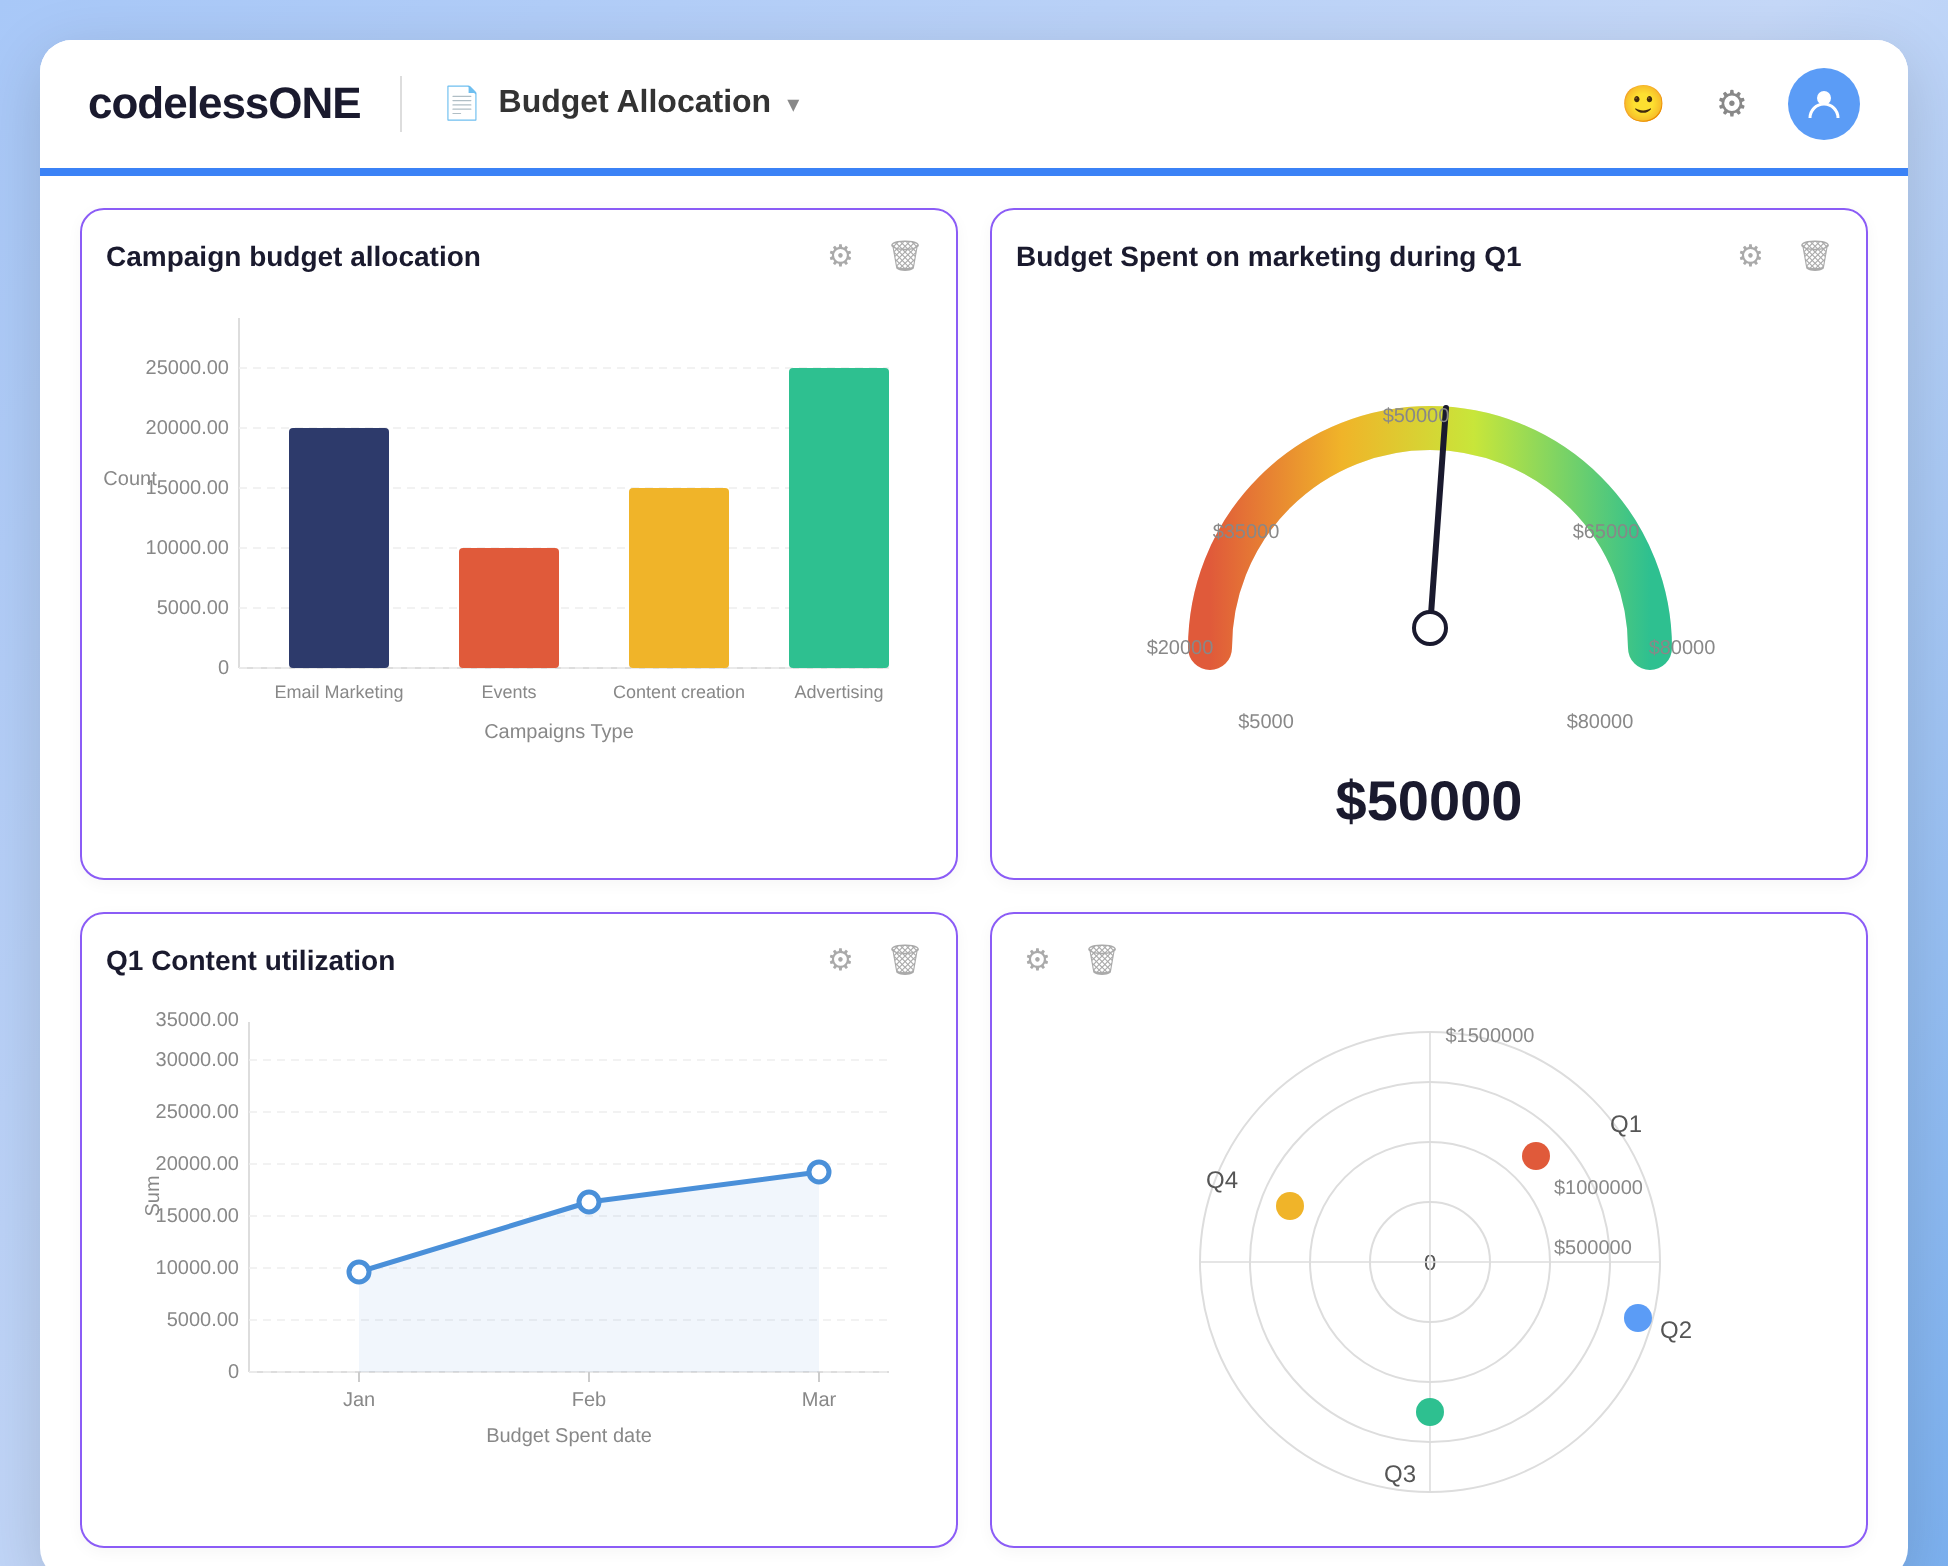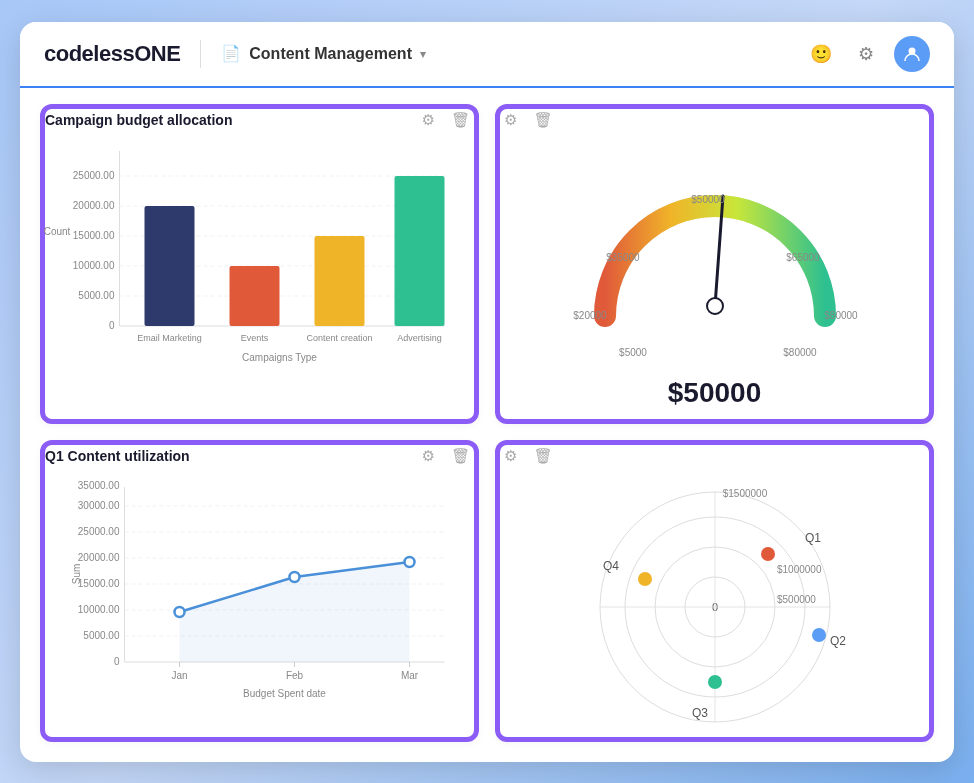--- a/index.html
+++ b/index.html
@@ -17,21 +17,21 @@
       border-radius: 16px;
       width: 940px;
       min-height: 740px;
       box-shadow: 0 8px 32px rgba(0,0,0,0.15);
       overflow: hidden;
     }
     .header {
       display: flex;
       align-items: center;
       padding: 14px 24px;
-      border-bottom: 2px solid #3b82f6;
+      border-bottom: 4px solid #3b82f6;
       background: #fff;
     }
     .logo {
       font-size: 22px;
       font-weight: 700;
       color: #1a1a2e;
       margin-right: 20px;
       letter-spacing: -0.5px;
     }
     .logo span { color: #1a1a2e; }
@@ -93,23 +93,23 @@
       font-size: 16px;
     }
     .dashboard-grid {
       display: grid;
       grid-template-columns: 1fr 1fr;
       gap: 16px;
       padding: 16px 20px;
     }
     .card {
       background: #fff;
-      border: 5px solid #8b5cf6;
+      border: 1px solid #8b5cf6;
       border-radius: 12px;
-      padding: 0;
+      padding: 12px;
       position: relative;
       box-shadow: 0 2px 8px rgba(0,0,0,0.04);
     }
     .card-header {
       display: flex;
       align-items: center;
       justify-content: space-between;
       margin-bottom: 10px;
     }
     .card-title {
@@ -175,21 +175,21 @@
 
 <div class="app-container">
 
   <div class="header">
     <div class="logo">
       <span>codeless<span class="one">ONE</span></span>
     </div>
     <div class="divider-v"></div>
     <div class="page-title-area">
       <span class="page-icon">📄</span>
-      <span class="page-title">Content Management</span>
+      <span class="page-title">Budget Allocation</span>
       <span class="dropdown-arrow">▾</span>
     </div>
     <div class="header-actions">
       <button class="icon-btn">🙂</button>
       <button class="icon-btn">⚙</button>
       <button class="avatar-btn">
         <svg width="20" height="20" viewBox="0 0 20 20" fill="none">
           <circle cx="10" cy="7" r="3.5" fill="white"></circle>
           <path d="M3 17c0-3.866 3.134-7 7-7s7 3.134 7 7" stroke="white" stroke-width="1.5" fill="none"></path>
         </svg>
@@ -244,20 +244,21 @@
           <rect x="330" y="35" width="50" height="150" fill="#2ec090" rx="2"></rect>
           <text x="355" y="200" class="bar-label">Advertising</text>
 
           <text x="215" y="220" class="axis-label" text-anchor="middle" font-size="11">Campaigns Type</text>
         </svg>
       </div>
     </div>
 
     <div class="card">
       <div class="card-header">
+        <span class="card-title">Budget Spent on marketing during Q1</span>
         <div class="card-actions">
           <button class="card-icon-btn">⚙</button>
           <button class="card-icon-btn">🗑</button>
         </div>
       </div>
       <div class="gauge-container">
         <svg width="340" height="220" viewBox="0 0 340 220">
 
           <defs>
             <linearGradient id="gaugeGrad" x1="0%" y1="0%" x2="100%" y2="0%">

